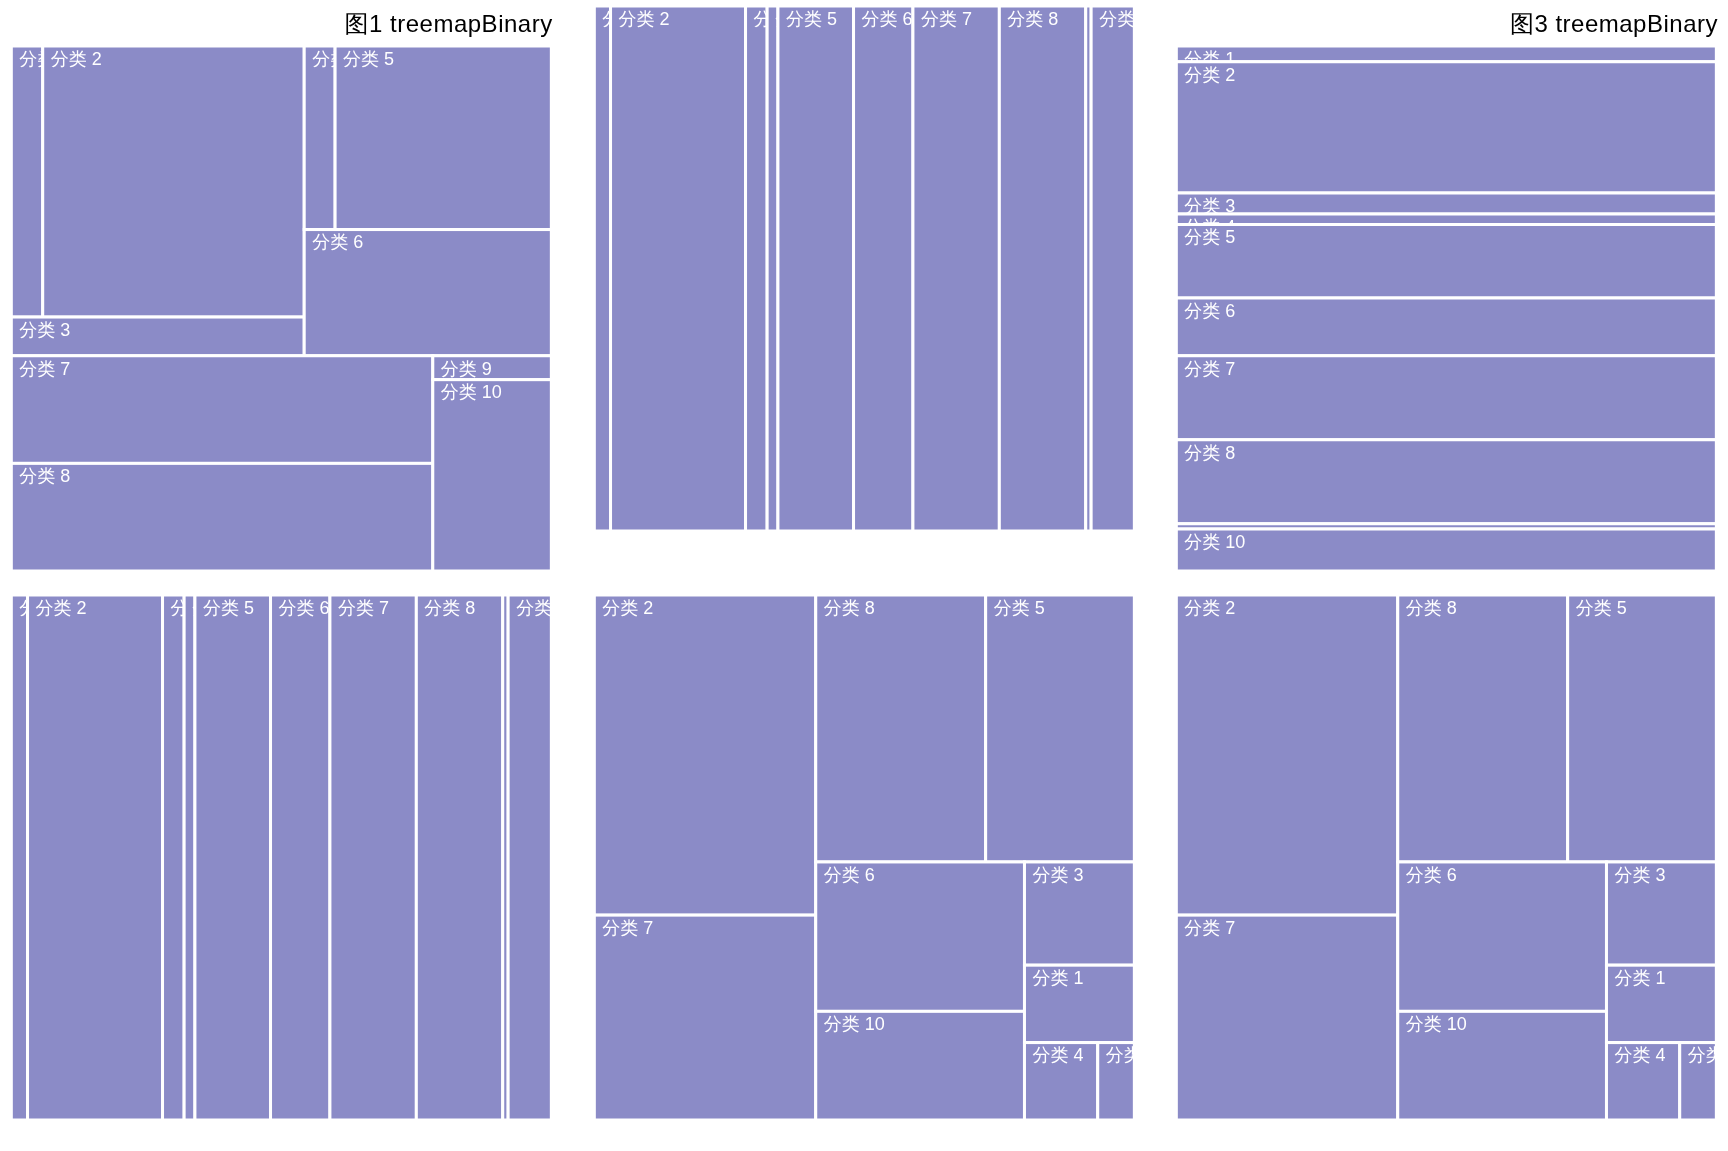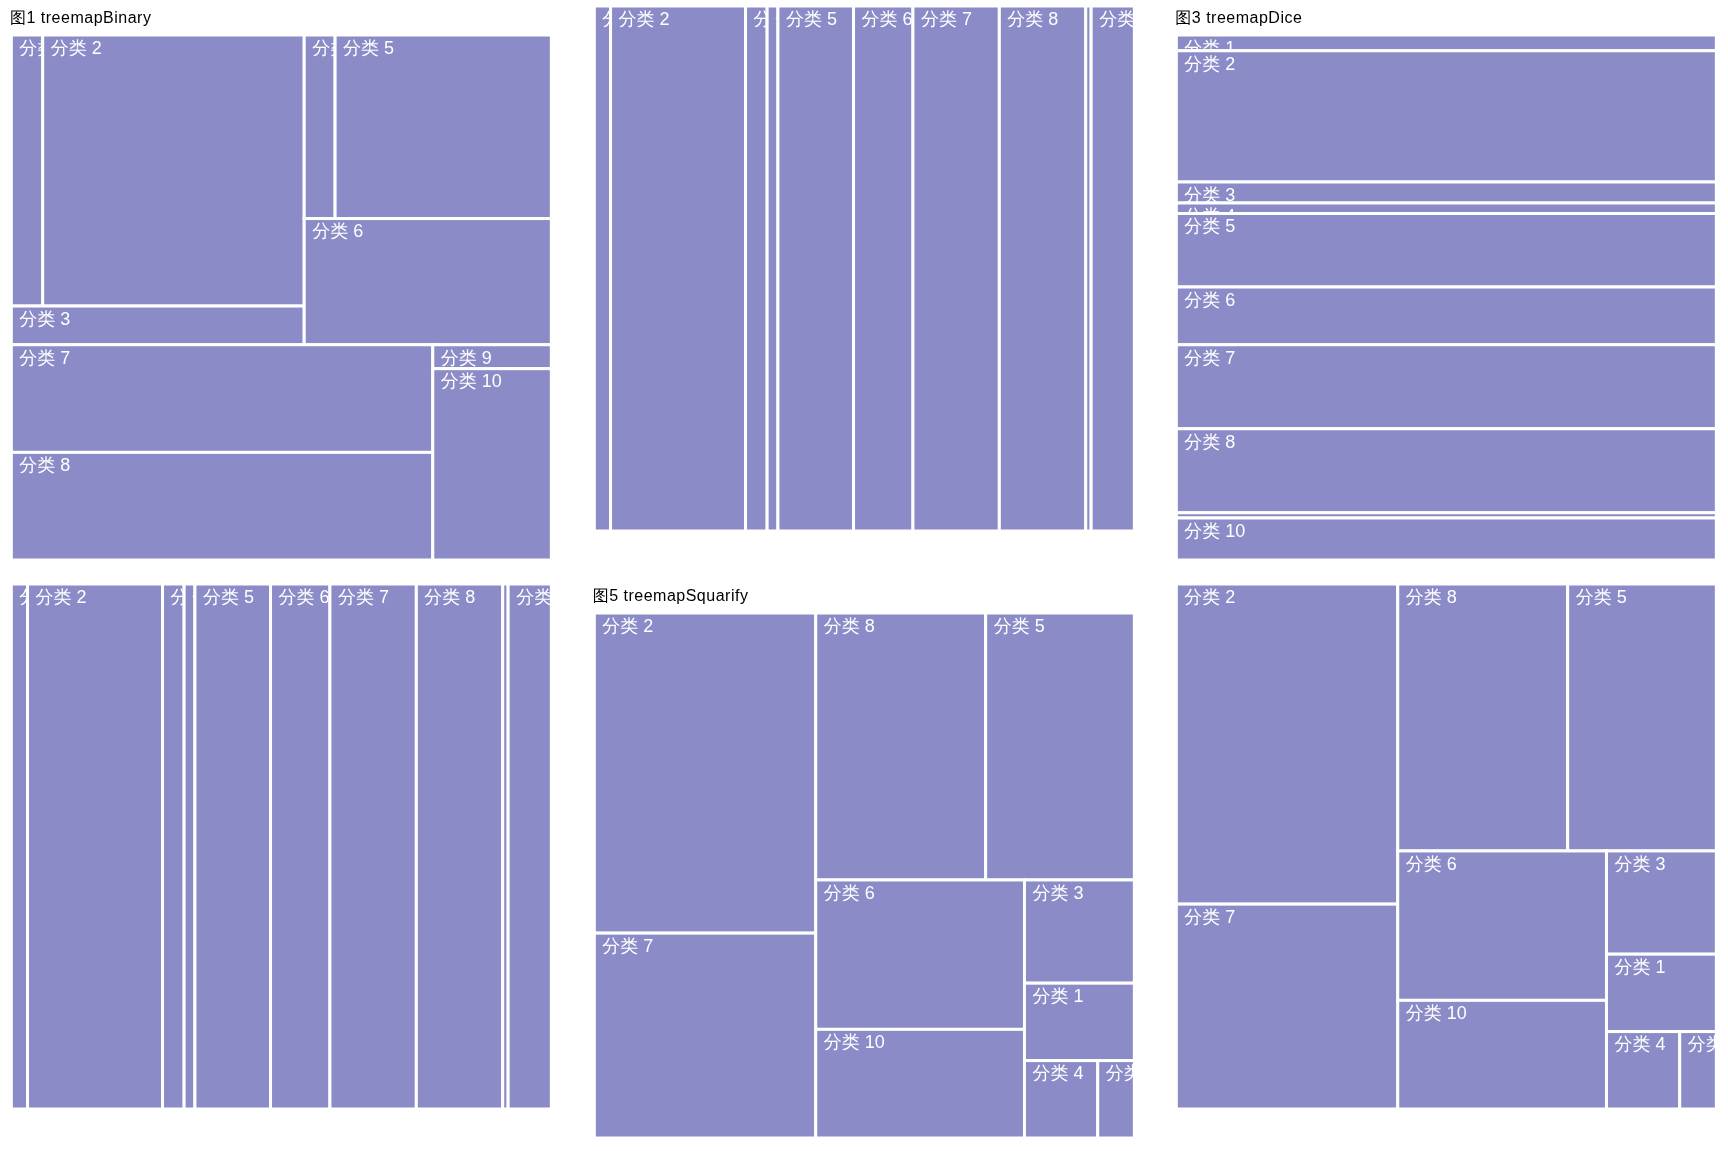--- a/index.html
+++ b/index.html
@@ -17,22 +17,22 @@
     display: grid;
     grid-template-columns: repeat(3, 1fr);
     grid-template-rows: repeat(2, auto);
     column-gap: 40px;
     row-gap: 24px;
   }
   .panel {
     width: 100%;
   }
   .panel-title {
-    text-align: left;
-    font-size: 16px;
+    text-align: right;
+    font-size: 24px;
     font-weight: 400;
     color: #000;
     padding: 2px 0 6px 0;
     letter-spacing: 0.5px;
   }
   .treemap {
     width: 100%;
     height: 525px;
     display: block;
   }
@@ -139,21 +139,21 @@
             <text x="499.4" y="6">分类 9</text>
           </g>
           <g class="cell">
             <rect x="496.79999999999995" y="0" width="43.2" height="525"></rect>
             <text x="504.79999999999995" y="6">分类 10</text>
           </g>
         </svg>
     </div>
 
     <div class="panel">
-      <div class="panel-title">图3 treemapDice</div>
+      <div class="panel-title">图3 treemapBinary</div>
       <svg id="chart-3" class="treemap" viewBox="0 0 540 525">
           <g class="cell">
             <rect x="0" y="0" width="540" height="15.75"></rect>
             <text x="8" y="6">分类 1</text>
           </g>
           <g class="cell">
             <rect x="0" y="15.75" width="540" height="131.25"></rect>
             <text x="8" y="21.75">分类 2</text>
           </g>
           <g class="cell">
@@ -230,21 +230,20 @@
             <text x="499.4" y="6">分类 9</text>
           </g>
           <g class="cell">
             <rect x="496.79999999999995" y="0" width="43.2" height="525"></rect>
             <text x="504.79999999999995" y="6">分类 10</text>
           </g>
         </svg>
     </div>
 
     <div class="panel">
-      <div class="panel-title">图5 treemapSquarify</div>
       <svg id="chart-5" class="treemap" viewBox="0 0 540 525">
           <g class="cell">
             <rect x="0" y="0" width="221.4" height="320.1219512195122"></rect>
             <text x="8" y="6">分类 2</text>
           </g>
           <g class="cell">
             <rect x="0" y="320.1219512195122" width="221.4" height="204.8780487804878"></rect>
             <text x="8" y="326.1219512195122">分类 7</text>
           </g>
           <g class="cell">

